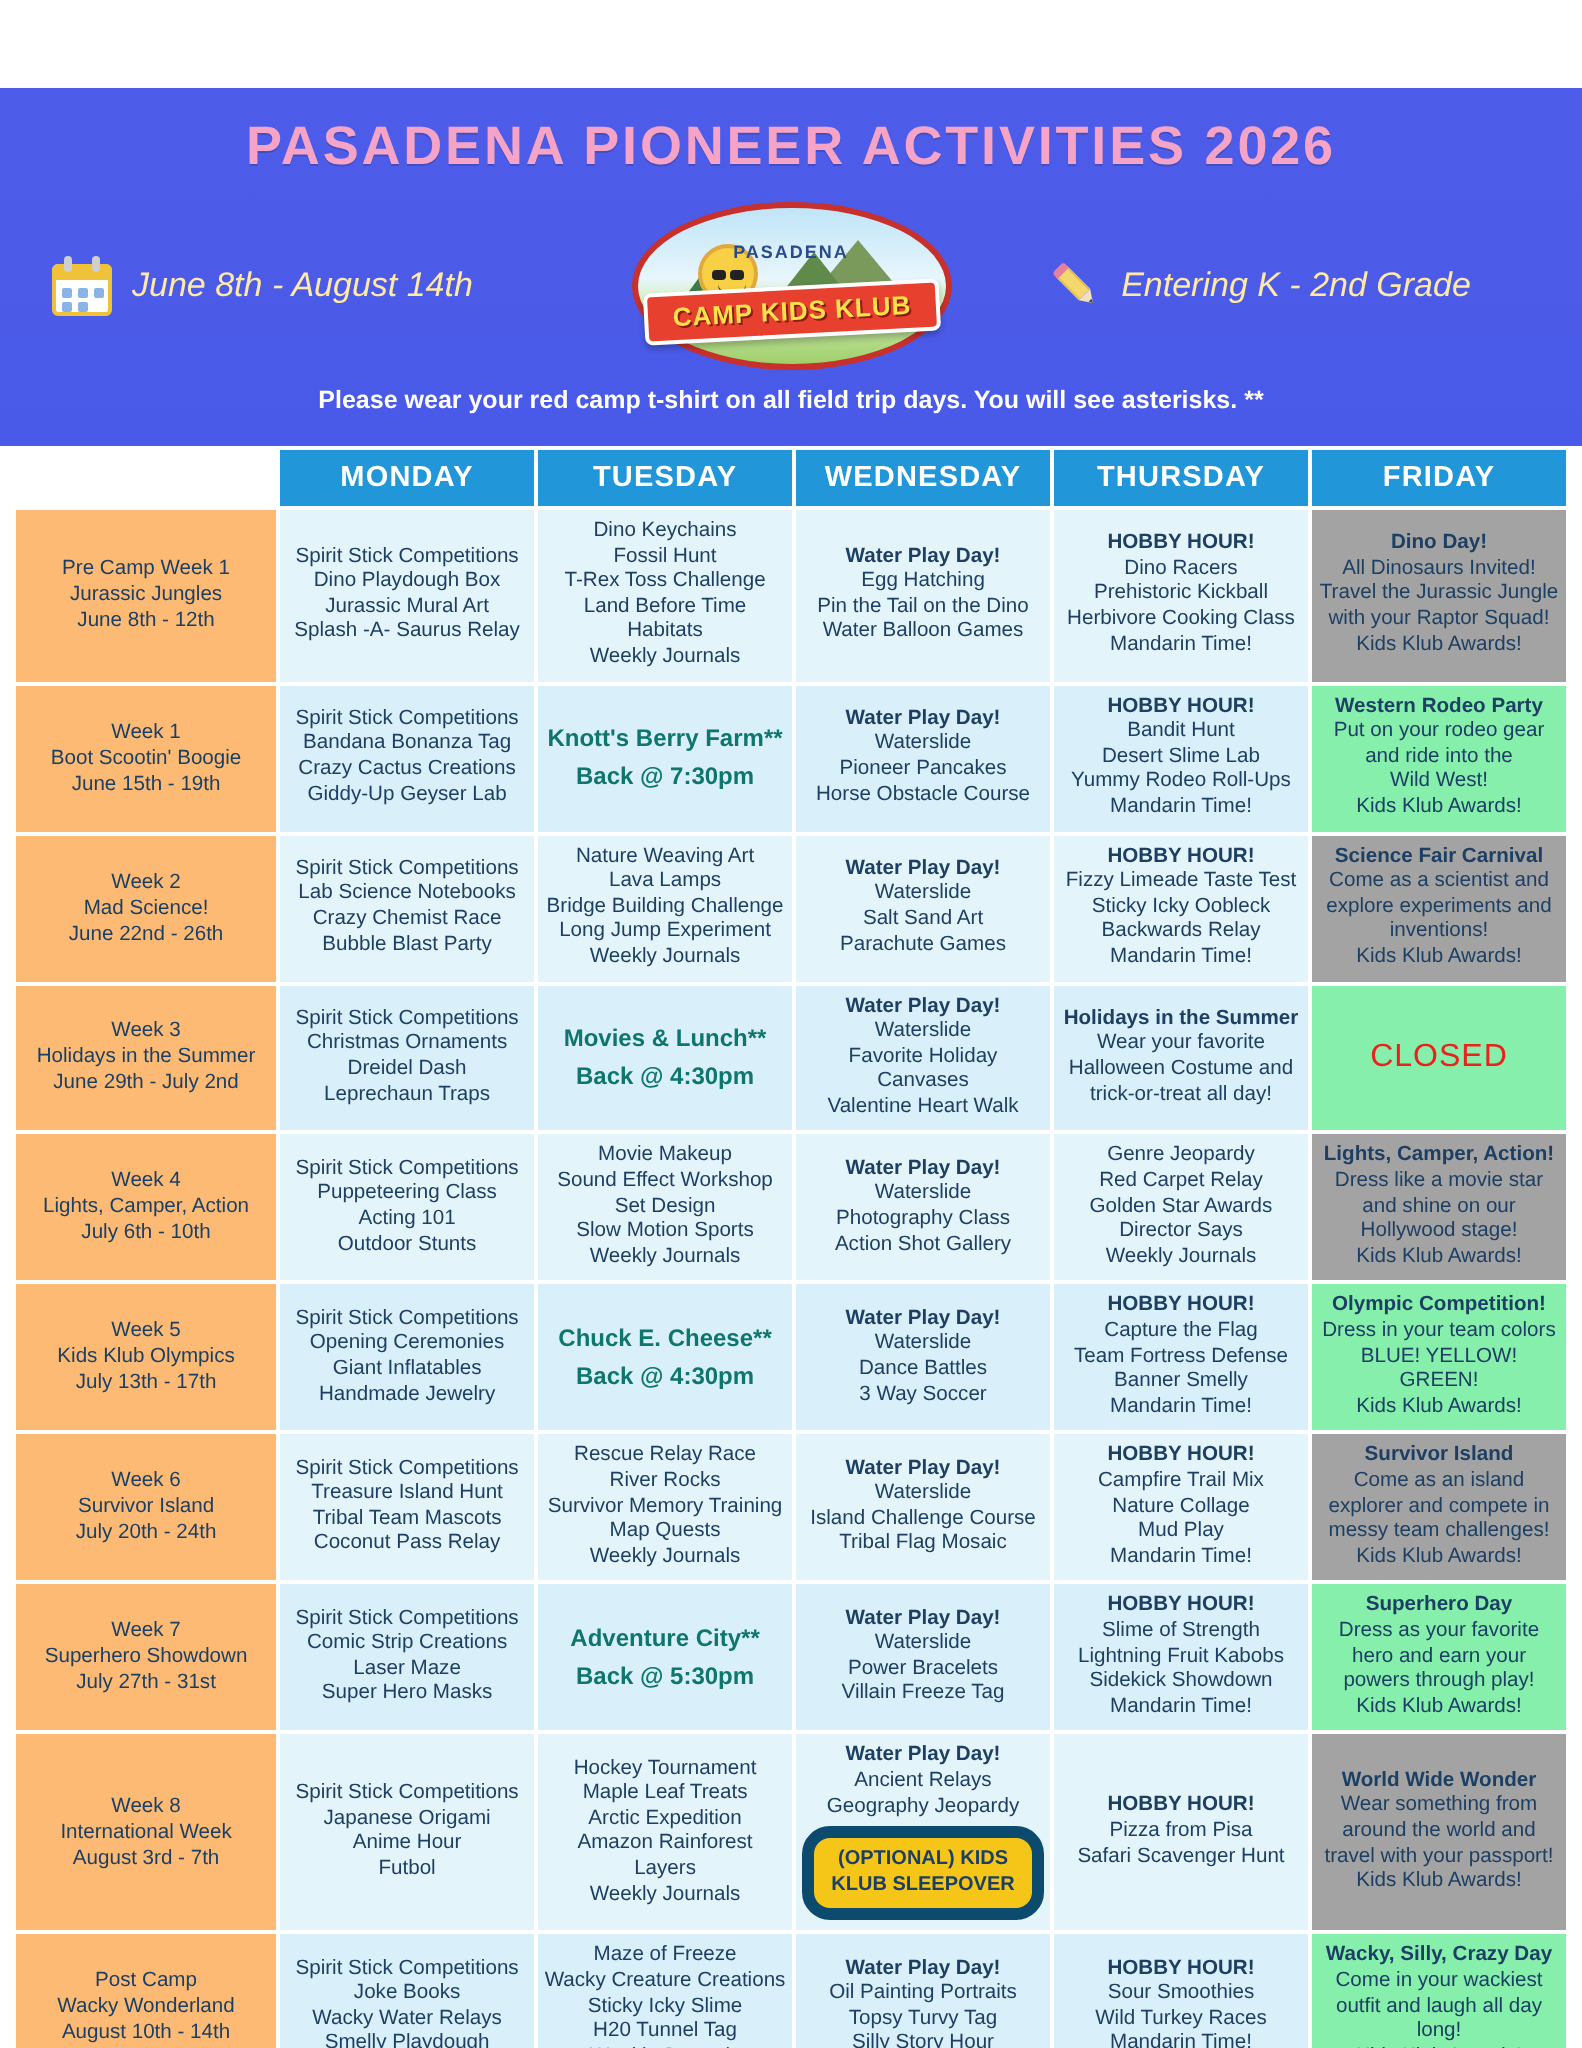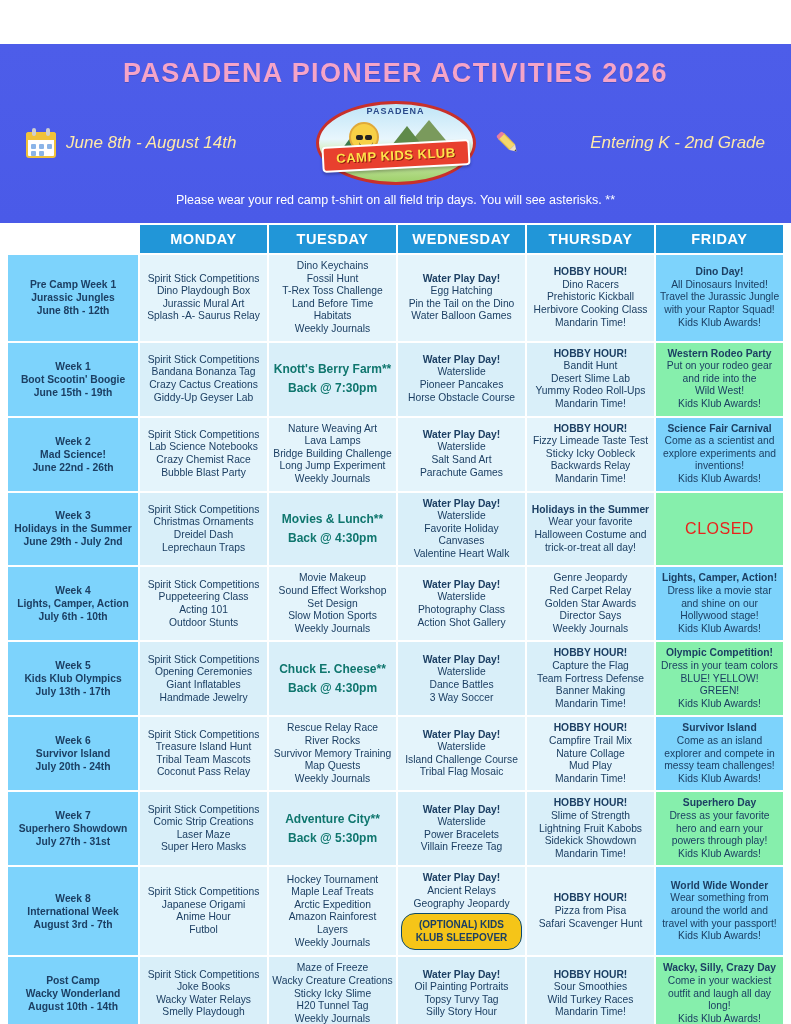--- a/index.html
+++ b/index.html
@@ -41,21 +41,21 @@
   }
   .header-left, .header-right {
     display: flex;
     align-items: center;
     gap: 10px;
     color: #ffe9a8;
     font-size: 17px;
     font-style: italic;
   }
   .header-left { width: 270px; }
-  .header-right { width: 270px; justify-content: space-between; font-style: italic; }
+  .header-right { width: 270px; justify-content: center; font-style: italic; }
   .cal-icon { width: 30px; height: 30px; position: relative; flex: 0 0 auto; }
   .cal-icon .body { position:absolute; left:0; top:4px; width:30px; height:26px; background:#ffffff; border-radius:3px; border:2px solid #f0c23a;}
   .cal-icon .top { position:absolute; left:0; top:4px; width:30px; height:8px; background:#f0c23a; border-radius:3px 3px 0 0;}
   .cal-icon .ring1, .cal-icon .ring2 { position:absolute; top:0; width:4px; height:8px; background:#cfcfcf; border-radius:2px;}
   .cal-icon .ring1 { left:6px; } .cal-icon .ring2 { left:20px; }
   .cal-icon .g { position:absolute; background:#8ab4e8; width:5px; height:5px; border-radius:1px;}
   .pencil-icon { width: 26px; height: 26px; position: relative; flex: 0 0 auto; transform: rotate(-45deg);}
   .pencil-icon .shaft { position:absolute; left:9px; top:3px; width:8px; height:16px; background:#f5d76e; border-left:1px solid #e0bc4c; border-right:1px solid #e0bc4c;}
   .pencil-icon .tip { position:absolute; left:9px; top:19px; width:0; height:0; border-left:4px solid transparent; border-right:4px solid transparent; border-top:6px solid #f0e0c0;}
   .pencil-icon .lead { position:absolute; left:11.5px; top:23px; width:0; height:0; border-left:1.5px solid transparent; border-right:1.5px solid transparent; border-top:2.5px solid #444;}
@@ -83,21 +83,21 @@
     border-bottom: 28px solid #5f8a4a;
   }
   .logo .sun {
     position:absolute; left:30px; top:18px; width:30px; height:30px; border-radius:50%;
     background:#f7d046; border:2px solid #e0a93a;
   }
   .logo .sun .eye { position:absolute; top:11px; width:7px; height:5px; background:#222; border-radius:2px;}
   .logo .sun .eye.l { left:5px; } .logo .sun .eye.r { right:5px; }
   .logo .sun .smile { position:absolute; left:8px; top:18px; width:14px; height:6px; border-bottom:2px solid #222; border-radius:0 0 8px 8px;}
   .logo .pasadena {
-    position:absolute; top:9px; left:0; width:176px; text-align:center;
+    position:absolute; top:24px; left:0; width:176px; text-align:center;
     font-size:9px; font-weight:bold; color:#2a4a8a; letter-spacing:1px;
   }
   .logo .banner {
     position:absolute; left:14px; top:46px; width:148px; height:26px;
     background:#e8402e; border:2px solid #fff;
     border-radius: 4px;
     transform: rotate(-3deg);
     box-shadow: 0 2px 3px rgba(0,0,0,0.25);
   }
   .logo .banner span {
@@ -105,21 +105,21 @@
     font-size:13px; font-weight:bold; letter-spacing:0.5px;
     text-shadow: 1px 1px 0 #8a1a10;
   }
   .logo .tent {
     position:absolute; left:18px; top:30px; width:0; height:0;
     border-left: 16px solid transparent; border-right:16px solid transparent;
     border-bottom: 22px solid #3b7a4a;
   }
 
   .note-bar {
-    text-align:center; color:#ffffff; font-size:12.5px; font-weight:normal;
+    text-align:center; color:#ffffff; font-size:12.5px; font-weight:bold;
     padding: 4px 0 10px 0;
   }
 
   
   .table-wrap { padding: 0 6px; flex: 1; }
   table { width: 100%; border-collapse: separate; border-spacing: 2px; table-layout: fixed; }
   thead th {
     background: #2196d8;
     color: #ffffff;
     font-size: 14.5px;
@@ -139,39 +139,39 @@
 
   tbody td {
     vertical-align: middle;
     text-align: center;
     font-size: 10.3px;
     line-height: 12.6px;
     color: #1c3f63;
     padding: 5px 3px;
   }
   td.weekcell {
-    background: #7dd3fc;
-    font-weight: bold;
+    background: #fdba74;
+    font-weight: normal;
     font-size: 10.3px;
     line-height: 13px;
     color: #1c3f63;
   }
   td.tint-a { background: #e4f4fb; }
   td.tint-b { background: #d9eff9; }
-  td.tint-green { background: #7dd3fc; }
+  td.tint-green { background: #a3a3a3; }
   td.tint-green2 { background: #86efac; }
 
   .cell-title { font-weight: bold; display:block; }
   .red-big { color: #0f766e; font-weight: bold; font-size: 12px; }
   .closed { color:#e8231c; font-weight:normal; font-size: 16px; letter-spacing:0.5px; }
   .spacer6 { display:block; height:6px; }
 
   .sleepover {
     background: #f5c518;
-    border: 1px solid #0c4a6e;
+    border: 6px solid #0c4a6e;
     border-radius: 14px;
     color: #1c3f63;
     font-weight: bold;
     font-size: 10px;
     padding: 5px 2px;
     margin-top: 3px;
   }
 
   
   .footer {
@@ -468,21 +468,21 @@
             <td class="tint-b">
               <div class="cell-title">Water Play Day!</div>
               <div>Waterslide</div>
               <div>Dance Battles</div>
               <div>3 Way Soccer</div>
             </td>
             <td class="tint-b">
               <div class="cell-title">HOBBY HOUR!</div>
               <div>Capture the Flag</div>
               <div>Team Fortress Defense</div>
-              <div>Banner Making</div>
+              <div>Banner Smelly</div>
               <div>Mandarin Time!</div>
             </td>
             <td class="tint-green2">
               <div class="cell-title">Olympic Competition!</div>
               <div>Dress in your team colors</div>
               <div>BLUE! YELLOW!</div>
               <div>GREEN!</div>
               <div>Kids Klub Awards!</div>
             </td>
           </tr>

